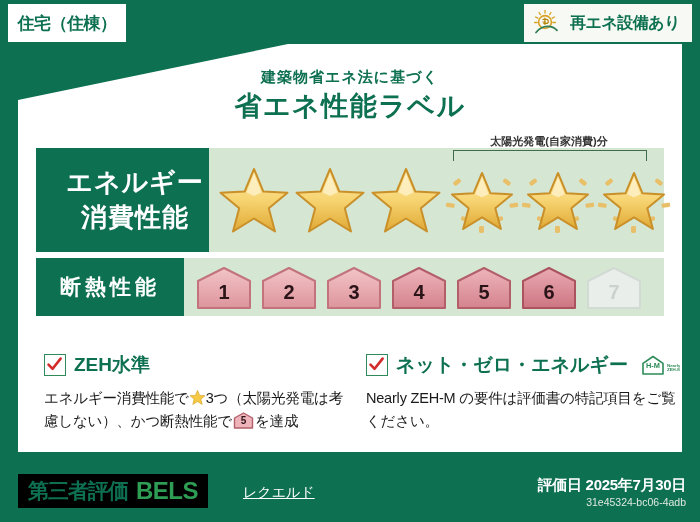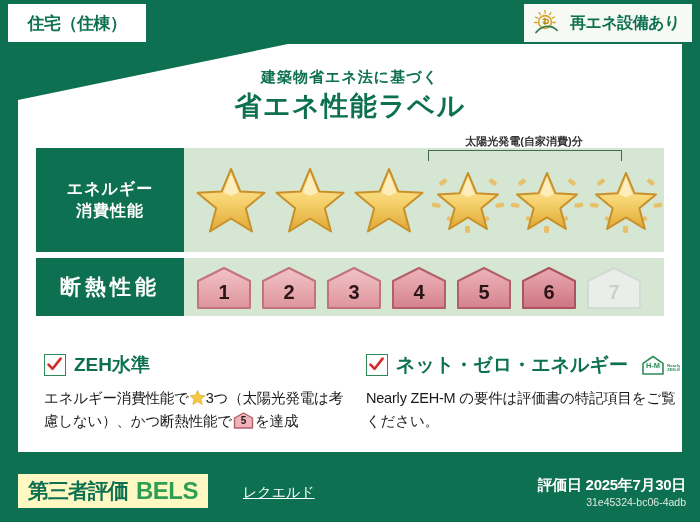--- a/index.html
+++ b/index.html
@@ -12,21 +12,21 @@
   #label{
     position:relative;
     width:700px;height:522px;
     background:#0d7050;
     overflow:hidden;
   }
 
   
   .tag-house{
     position:absolute;left:8px;top:4px;
-    width:138px;height:38px;
+    width:118px;height:38px;
     background:#ffffff;
     display:flex;align-items:center;justify-content:center;
     z-index:6;
   }
   .tag-house span{
     color:#0d7050;font-weight:bold;font-size:17px;
     letter-spacing:-0.5px;
   }
 
   
@@ -78,21 +78,21 @@
   }
   .row{display:flex;align-items:stretch;margin-bottom:6px;}
   .row-label{
     background:#0d7050;color:#fff;
     display:flex;align-items:center;justify-content:center;
     text-align:center;
     font-weight:bold;
     flex:0 0 148px;
     letter-spacing:1px;
   }
-  .row-energy .row-label{font-size:16px;line-height:1.35;}
+  .row-energy .row-label{font-size:26px;line-height:1.35;padding-left:25px;}
   .row-insul  .row-label{font-size:21px;letter-spacing:4px;}
   .row-body{
     flex:1;
     background:#d5e6d3;
     position:relative;
   }
   .row-energy .row-body{height:104px;}
   .row-insul  .row-body{height:58px;}
 
   
@@ -196,21 +196,21 @@
     position:absolute;left:0;right:0;bottom:0px;
     text-align:center;font-style:normal;
     font-size:10px;font-weight:bold;color:#2b1418;
     z-index:2;
   }
   .zehm-logo{width:44px;height:26px;flex:0 0 44px;}
 
   
   .footer-box{
     position:absolute;left:18px;bottom:14px;
-    height:34px;background:#fef9c3;
+    height:34px;background:#000000;
     display:flex;align-items:center;
     padding:0 10px;
     z-index:6;
   }
   .footer-box .f1{color:#0d7050;font-weight:bold;font-size:21px;letter-spacing:-1px;}
   .footer-box .f2{color:#2e9e54;font-weight:bold;font-size:24px;margin-left:8px;letter-spacing:-0.5px;}
   .footer-brand{
     position:absolute;left:243px;bottom:20px;
     color:#ffffff;font-size:14px;letter-spacing:0px;
     z-index:6;

